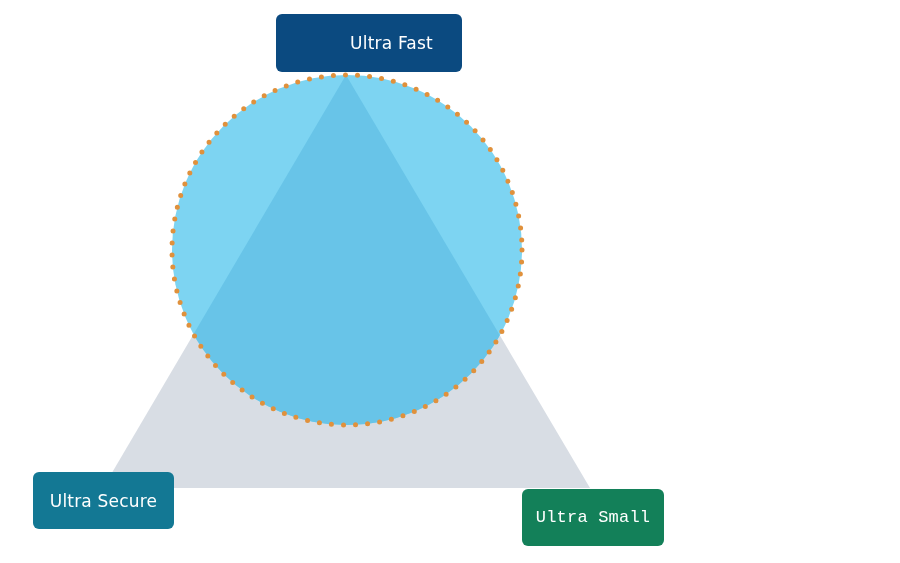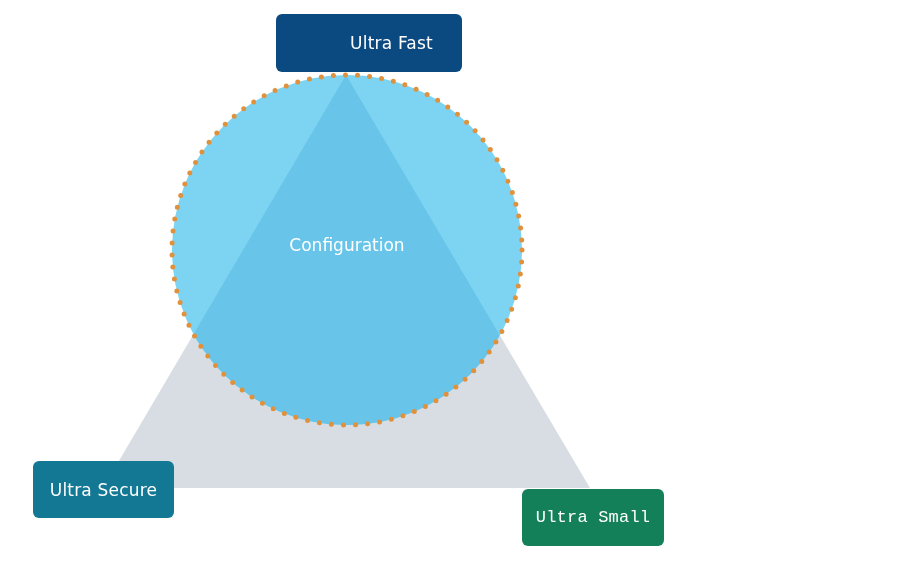--- a/index.html
+++ b/index.html
@@ -3,21 +3,21 @@
   <meta charset="utf-8">
   <style>
     html, body { margin: 0; padding: 0; background: #ffffff; }
     body { width: 900px; height: 563px; position: relative; overflow: hidden;
            font-family: "DejaVu Sans", sans-serif; }
     svg.diagram { position: absolute; left: 0; top: 0; }
     .box { position: absolute; border-radius: 6px; color: #ffffff;
            display: flex; align-items: center; justify-content: center;
            font-size: 17px; font-weight: 500; letter-spacing: 0.2px; }
     .box-fast { left: 276px; top: 14px; width: 141px; height: 58px; }
-    .box-secure { left: 33px; top: 461px; width: 141px; height: 57px; }
+    .box-secure { left: 33px; top: 472px; width: 141px; height: 57px; }
     .box-small { left: 522px; top: 489px; width: 142px; height: 57px; font-family: Liberation Mono, monospace; }
     .center-label { position: absolute; left: 247px; top: 232px; width: 200px;
                     text-align: center; color: #ffffff; font-size: 17px; line-height: 26px; }
   </style>
 </head>
 <body>
 
 <svg class="diagram" width="900" height="563">
   <polygon id="tri" points="346,75 103,488 590,488" fill="#d8dde4"></polygon>
   <circle id="circ" cx="347" cy="250" r="175" fill="#7dd4f2"></circle>
@@ -26,14 +26,13 @@
     </clipPath>
   <polygon id="overlap" points="346,75 103,488 590,488" clip-path="url(#circClip)" fill="#68c4e8"></polygon>
   <circle id="dots" cx="347" cy="250" r="175" fill="none" stroke-width="5" stroke-linecap="round" stroke-dasharray="0 12.1" stroke="#e0913c"></circle>
 </svg>
 
 <div class="box box-fast" style="background: rgb(11, 74, 128); padding-left: 45px;">Ultra Fast</div>
 <div class="box box-secure" style="background: rgb(19, 120, 148);">Ultra Secure</div>
 <div class="box box-small" style="background: rgb(19, 128, 89);">Ultra Small</div>
 
 <div class="center-label">
-  <div>Configuration</div>
 </div>
 
 </body></html>

